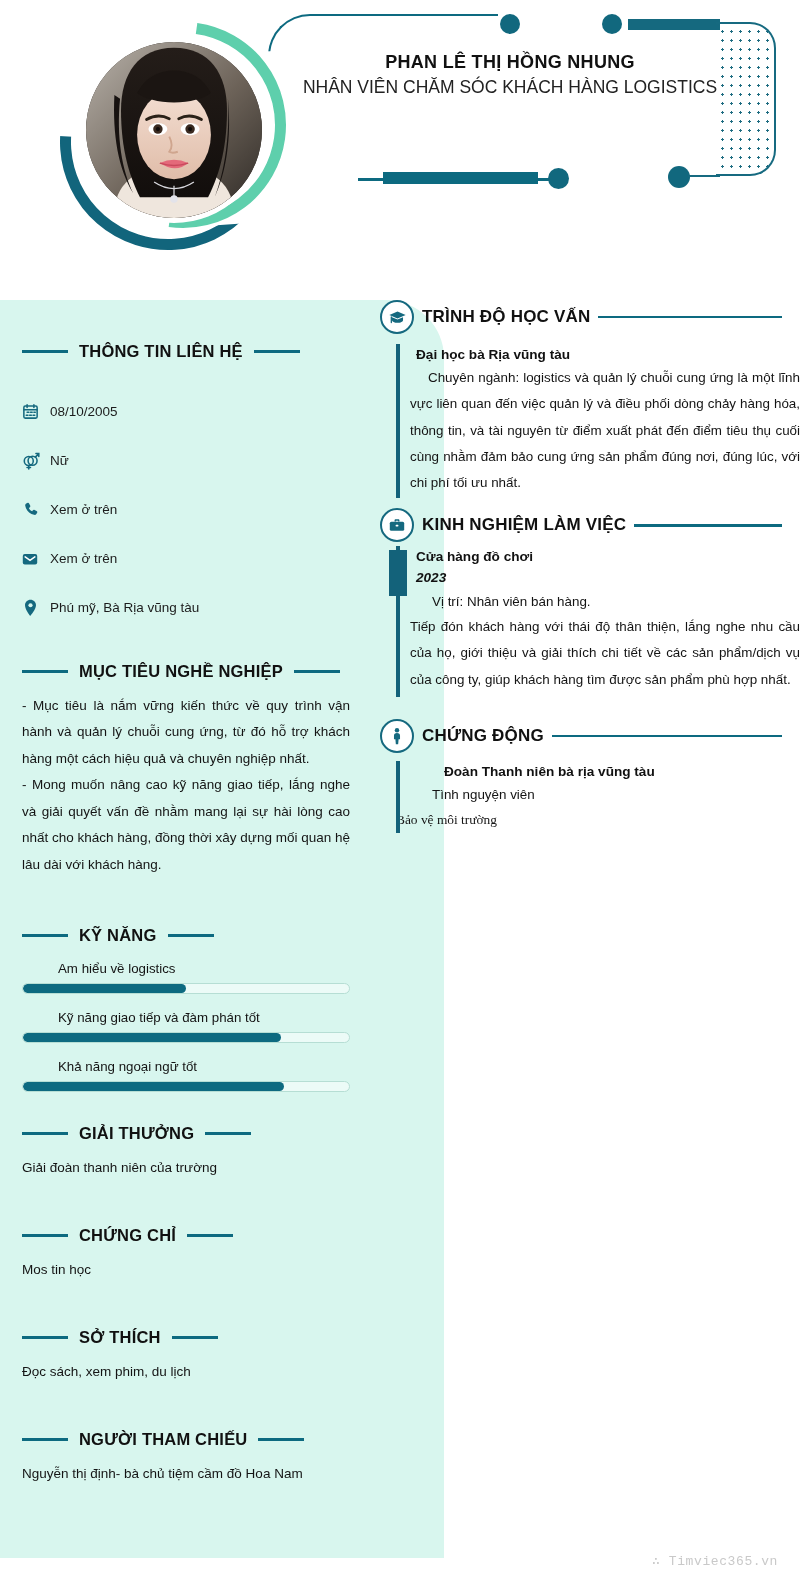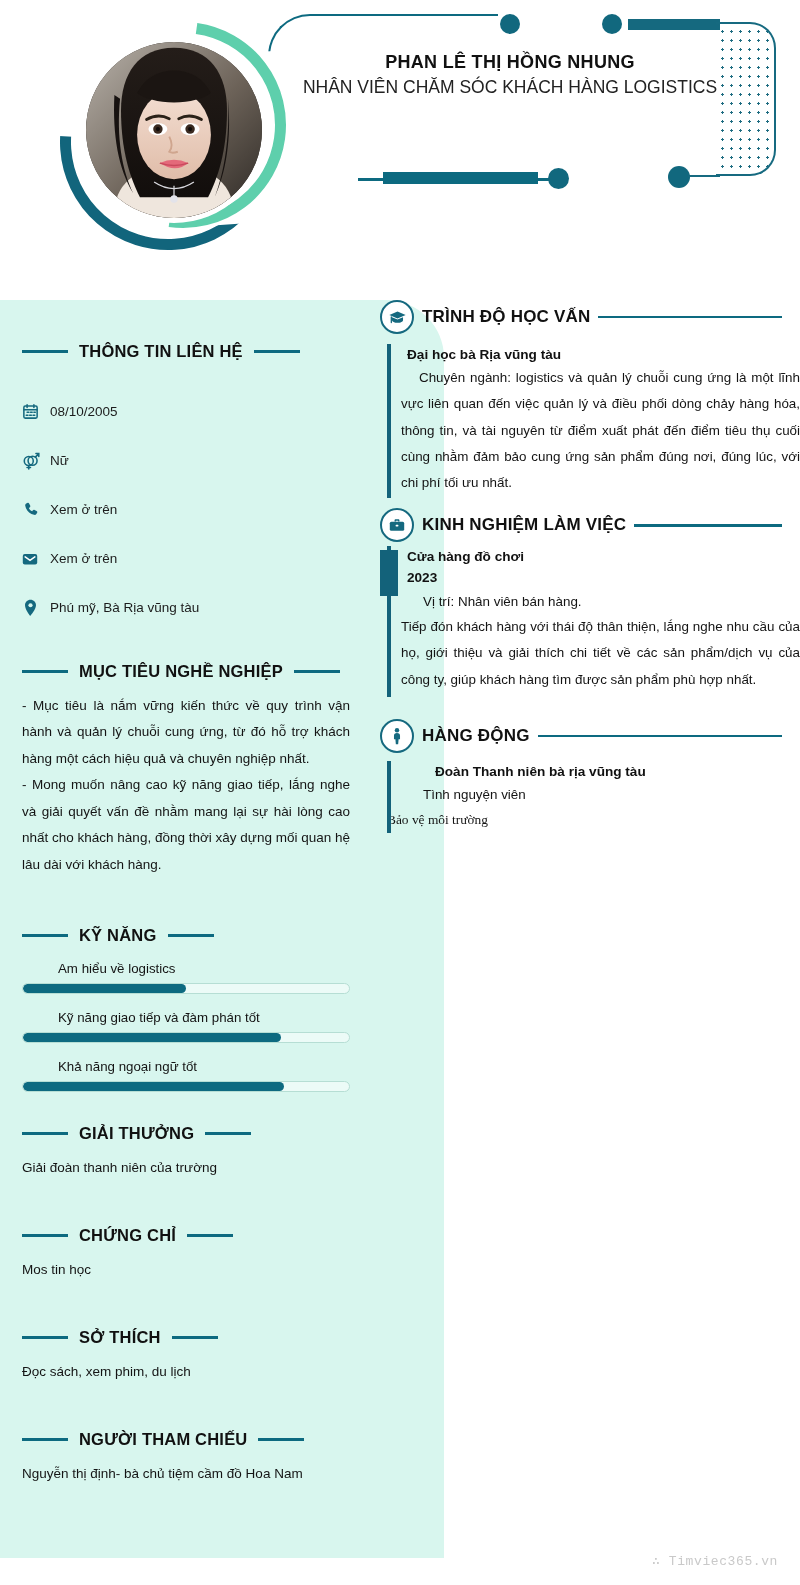--- a/index.html
+++ b/index.html
@@ -111,21 +111,21 @@
   .m-sec { position:relative; padding-left:0; margin-bottom:4px; }
   .m-head { display:flex; align-items:center; gap:8px; }
   .m-circle {
     flex:0 0 34px; width:34px; height:34px; border-radius:50%;
     border:2px solid #15697f; display:flex; align-items:center; justify-content:center;
     background:#fff; color:#15697f;
   }
   .m-head h2 { font-size:17px; font-weight:bold; white-space:nowrap; color:#111; letter-spacing:.2px; }
   .m-head .rule { height:2.5px; background:#0d6a80; flex:1 1 auto; min-width:14px; margin-right:18px; }
 
-  .m-body { position:relative; margin-left:7px; padding-left:14px; }
+  .m-body { position:relative; margin-left:16px; padding-left:14px; }
   .m-body::before {
     content:""; position:absolute; left:0; top:0; bottom:0; width:3.5px; background:#13627a;
   }
   .m-sub { font-size:13.6px; font-weight:bold; color:#111; line-height:1.55; }
   .m-para { font-size:13.4px; line-height:1.96; text-align:justify; color:#141414; }
   .m-para.indent { text-indent:18px; }
   .m-line { font-size:13.4px; line-height:1.9; color:#141414; }
   .m-line.indent { text-indent:22px; }
   .m-body.marker::after {
     content:""; position:absolute; left:-7.5px; top:4px; width:18px; height:46px; background:#13627a;
@@ -375,35 +375,35 @@
           <rect x="2.2" y="7" width="17.6" height="11" rx="1.9"></rect>
           <path d="M8 6.6V5.4c0-.8.6-1.4 1.4-1.4h3.2c.8 0 1.4.6 1.4 1.4v1.2h-1.8v-.8H9.8v.8z"></path>
           <rect x="9.3" y="10.6" width="3.4" height="2.1" rx=".6" fill="#ffffff"></rect>
         </svg>
       </span>
       <h2>KINH NGHIỆM LÀM VIỆC</h2>
       <span class="rule"></span>
     </div>
     <div class="m-body marker" style="margin-top:4px; padding-bottom:4px;">
       <div class="m-sub" style="margin-left:6px;">Cửa hàng đồ chơi</div>
-      <div class="m-sub" style="margin-left:6px;">2023</div>
+      <div class="m-sub" style="margin-left:6px;font-style:italic;">2023</div>
       <div class="m-line indent">Vị trí: Nhân viên bán hàng.</div>
       <div class="m-para">Tiếp đón khách hàng với thái độ thân thiện, lắng nghe nhu cầu của họ, giới thiệu và giải thích chi tiết về các sản phẩm/dịch vụ của công ty, giúp khách hàng tìm được sản phẩm phù hợp nhất.</div>
     </div>
   </div>
 
   <div class="m-sec" style="margin-top:22px;">
     <div class="m-head">
       <span class="m-circle">
         <svg width="16" height="18" viewBox="0 0 18 20" fill="#15697f">
           <circle cx="9" cy="3.6" r="2.5"></circle>
           <path d="M9 6.6c-2.3 0-3.4 1.2-3.4 3v4.1h1.6l.5 5.6h2.6l.5-5.6h1.6V9.6c0-1.8-1.1-3-3.4-3z"></path>
         </svg>
       </span>
-      <h2>HÀNG ĐỘNG</h2>
+      <h2>CHỨNG ĐỘNG</h2>
       <span class="rule"></span>
     </div>
     <div class="m-body" style="margin-top:8px;">
       <div class="m-sub" style="margin-left:6px;padding-left:28px;">Đoàn Thanh niên bà rịa vũng tàu</div>
       <div class="m-line indent">Tình nguyện viên</div>
       <div class="m-line" style="margin-left:-14px;font-family:Liberation Serif, serif;">Bảo vệ môi trường</div>
     </div>
   </div>
 
 </div>

